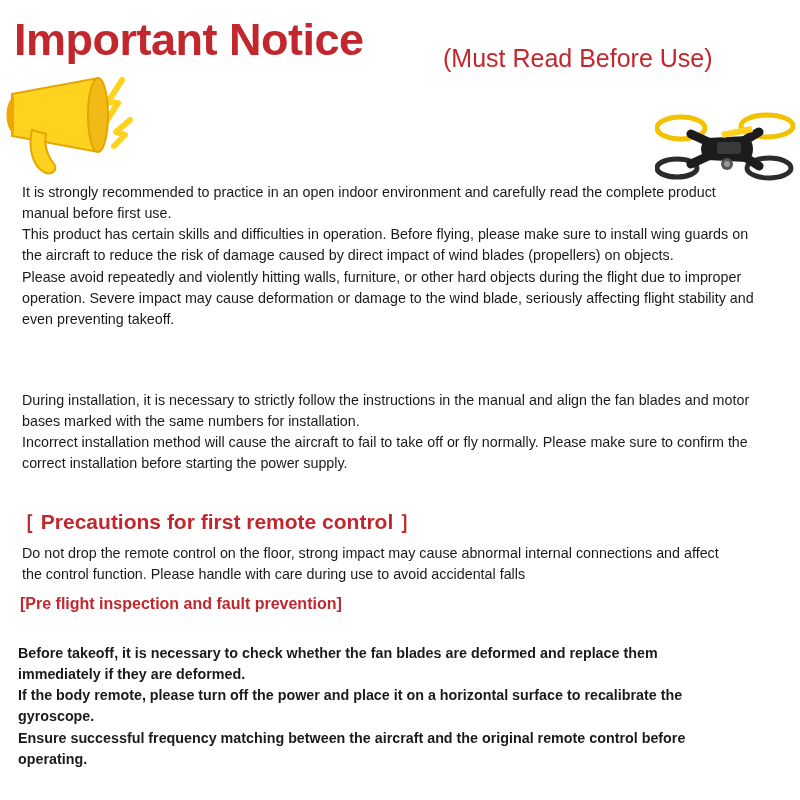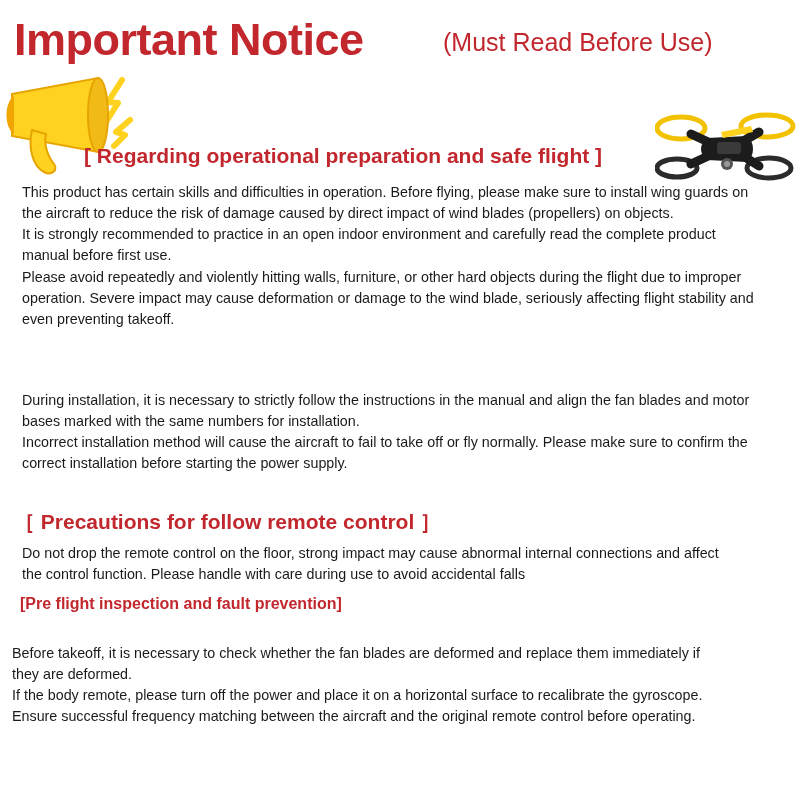--- a/index.html
+++ b/index.html
@@ -35,21 +35,21 @@
     top: 6px;
     font-size: 45px;
     font-weight: bold;
     color: #c1272d;
     letter-spacing: -0.5px;
     white-space: nowrap;
   }
   .title-sub {
     position: absolute;
     left: 443px;
-    top: 20px;
+    top: 36px;
     font-size: 25px;
     color: #c1272d;
     white-space: nowrap;
   }
 
   
   .megaphone {
     position: absolute;
     left: 2px;
     top: 72px;
@@ -97,21 +97,21 @@
   #h1 { left: 84px;  top: 144px; font-size: 21px; }
   #b1 { left: 22px;  top: 182px; width: 740px; }
 
   #h2 { left: 22px;  top: 355px; font-size: 20px; }
   #b2 { left: 22px;  top: 390px; width: 730px; }
 
   #h3 { left: 14px;  top: 508px; font-size: 21px; }
   #b3 { left: 22px;  top: 543px; width: 710px; }
 
   #h4 { left: 20px;  top: 595px; font-size: 16px; }
-  #b4 { left: 12px;  top: 643px; width: 700px; }
+  #b4 { left: 18px;  top: 643px; width: 700px; font-weight: bold; }
 </style>
 </head>
 <body>
 
 <div class="page">
 
   <div class="header">
     <div class="title-main">Important Notice</div>
     <div class="title-sub">(Must Read Before Use)</div>
   </div>
@@ -146,33 +146,32 @@
       <rect x="62" y="30" width="24" height="12" rx="3" fill="#3a3a3a"></rect>
 
       <path d="M66 20 L96 14 L98 20 L68 26 Z" fill="#ffd21f"></path>
 
       <circle cx="72" cy="52" r="6" fill="#555"></circle>
       <circle cx="72" cy="52" r="3" fill="#999"></circle>
     </svg>
   </div>
 
 
-  <div class="section-head" id="h1">[ Regarding operational preparation and safe flight ]</div>
   <div class="body-text" id="b1">
+    <p>It is strongly recommended to practice in an open indoor environment and carefully read the complete product manual before first use.</p>
     <p>This product has certain skills and difficulties in operation. Before flying, please make sure to install wing guards on the aircraft to reduce the risk of damage caused by direct impact of wind blades (propellers) on objects.</p>
-    <p>It is strongly recommended to practice in an open indoor environment and carefully read the complete product manual before first use.</p>
     <p>Please avoid repeatedly and violently hitting walls, furniture, or other hard objects during the flight due to improper operation. Severe impact may cause deformation or damage to the wind blade, seriously affecting flight stability and even preventing takeoff.</p>
   </div>
 
   <div class="body-text" id="b2">
     <p>During installation, it is necessary to strictly follow the instructions in the manual and align the fan blades and motor bases marked with the same numbers for installation.</p>
     <p>Incorrect installation method will cause the aircraft to fail to take off or fly normally. Please make sure to confirm the correct installation before starting the power supply.</p>
   </div>
 
-  <div class="section-head" id="h3">［ Precautions for follow remote control ］</div>
+  <div class="section-head" id="h3">［ Precautions for first remote control ］</div>
   <div class="body-text" id="b3">
     <p>Do not drop the remote control on the floor, strong impact may cause abnormal internal connections and affect the control function. Please handle with care during use to avoid accidental falls</p>
   </div>
 
   <div class="section-head" id="h4">[Pre flight inspection and fault prevention]</div>
   <div class="body-text" id="b4">
     <p>Before takeoff, it is necessary to check whether the fan blades are deformed and replace them immediately if they are deformed.</p>
     <p>If the body remote, please turn off the power and place it on a horizontal surface to recalibrate the gyroscope.</p>
     <p>Ensure successful frequency matching between the aircraft and the original remote control before operating.</p>
   </div>

